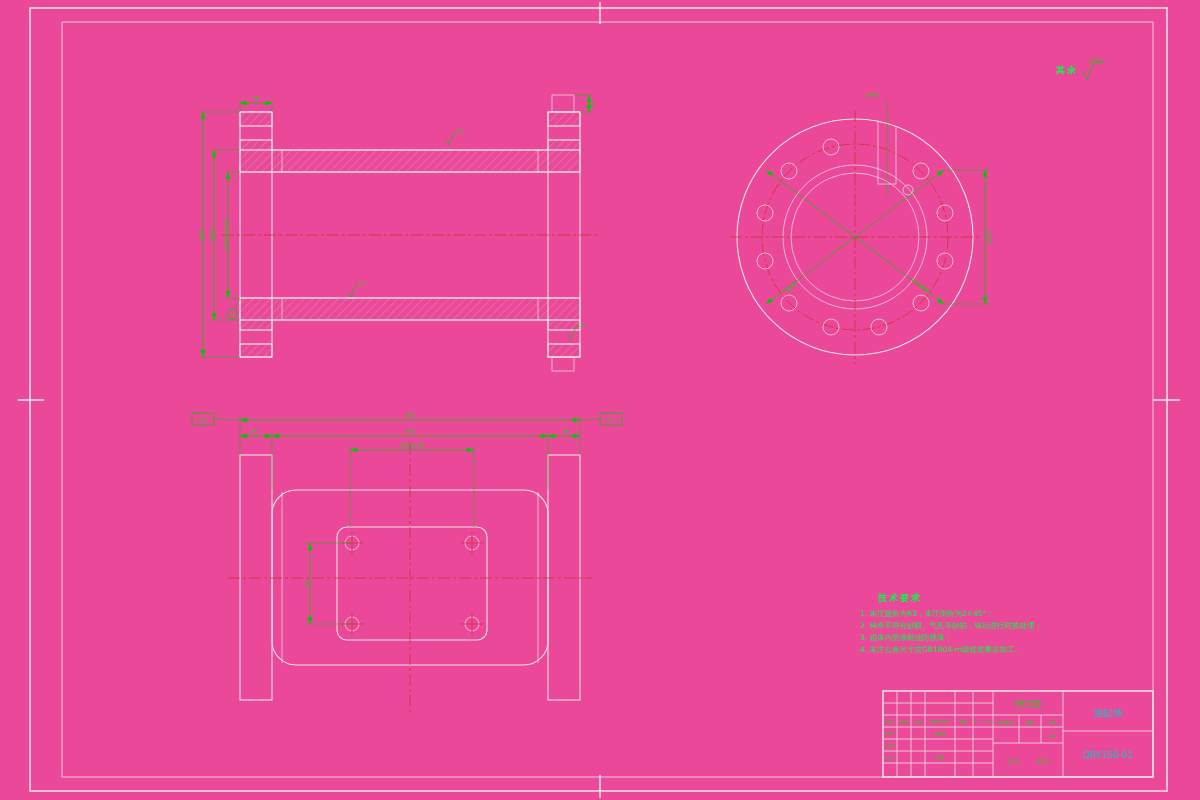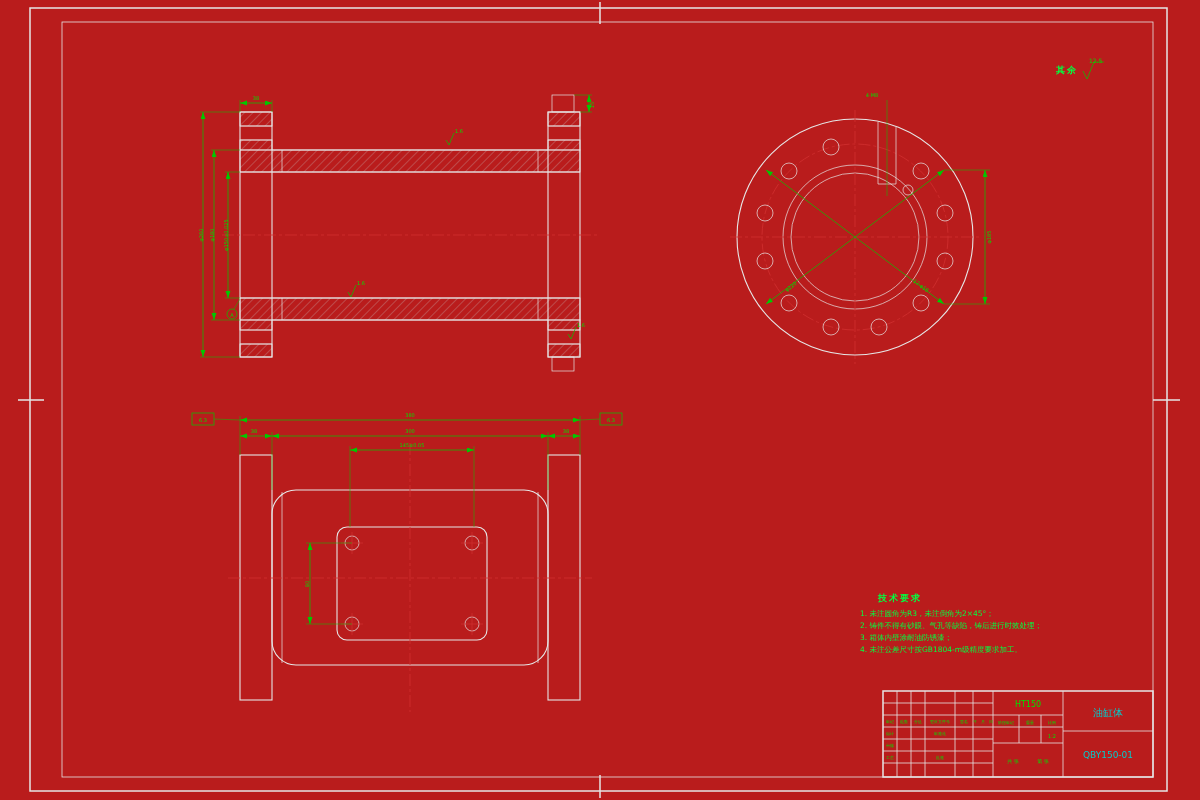--- a/index.html
+++ b/index.html
@@ -1,16 +1,16 @@
 <!DOCTYPE html>
 <html><head>
 <meta charset="utf-8">
 <style>
   html,body{margin:0;padding:0;background:#000;}
-  .canvas{position:relative;width:1200px;height:800px;background:#b91c1c;overflow:hidden;}
+  .canvas{position:relative;width:1200px;height:800px;background:#ec4899;overflow:hidden;}
   svg{position:absolute;left:0;top:0;}
   text{font-family:"DejaVu Sans","Liberation Sans",sans-serif;}
   .ol{stroke:#e6e6e6;fill:none;stroke-width:1.1;}
   .ol2{stroke:#e6e6e6;fill:none;stroke-width:.7;}
   .hat{fill:url(#hatch);stroke:#e6e6e6;stroke-width:.8;}
   .dim{stroke:#00c800;stroke-width:.7;fill:none;}
   .ext{stroke:#00c800;stroke-width:.5;fill:none;}
   .dimt{fill:#00e000;font-size:5px;}
   .dimt6{fill:#00e000;font-size:6px;}
   .cl{stroke:#d03030;stroke-width:.8;fill:none;stroke-dasharray:12 3 3 3;}

